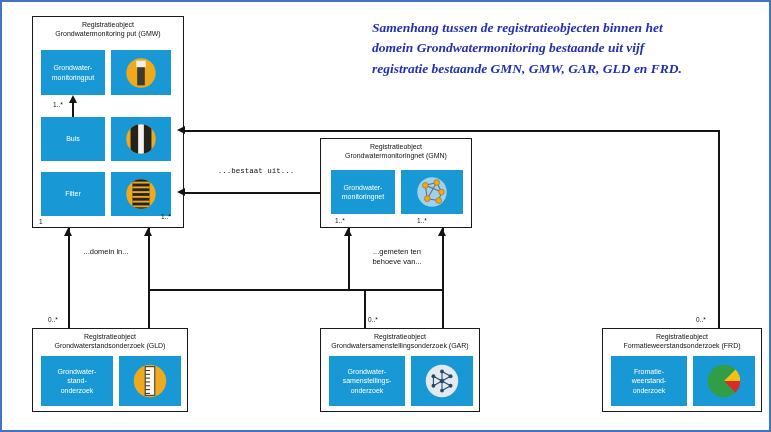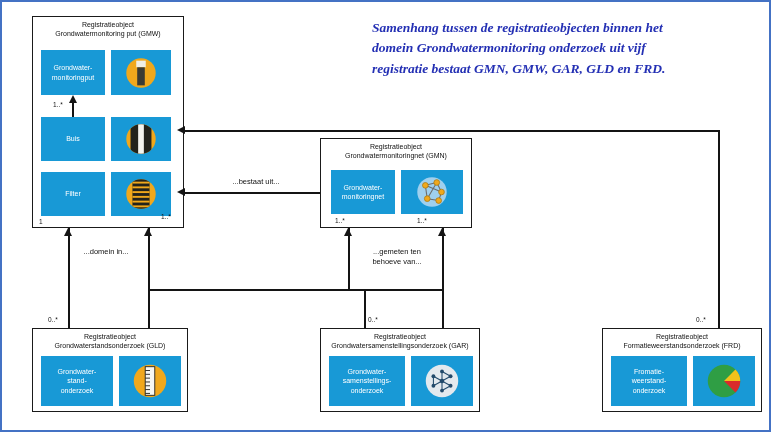--- a/index.html
+++ b/index.html
@@ -19,22 +19,22 @@
   .caption { position:absolute; left:370px; top:16px; width:396px; font-family:"Liberation Serif", serif;
              font-style:italic; font-weight:bold; font-size:13.5px; line-height:1.5; color:#2430b4; }
 </style>
 </head>
 <body>
 
 <div class="frame">
 
   <div class="caption">
     <div>Samenhang tussen de registratieobjecten binnen het</div>
-    <div>domein Grondwatermonitoring onderzoek uit vijf</div>
-    <div>registratie bestaat GMN, GMW, GAR, GLD en FRD.</div>
+    <div>domein Grondwatermonitoring bestaande uit vijf</div>
+    <div>registratie bestaande GMN, GMW, GAR, GLD en FRD.</div>
   </div>
 
   <div class="obox" style="left:30px; top:14px; width:152px; height:212px;">
     <div class="otitle">Registratieobject
 Grondwatermonitoring put (GMW)</div>
 
     <div class="entity" style="left:8px; top:33px; width:64px; height:45px;">Grondwater-
 monitoringput</div>
     <div class="tile" style="left:78px; top:33px; width:60px; height:45px;">
       <svg viewBox="0 0 40 40" width="38" height="38">
@@ -191,21 +191,21 @@
       </svg>
     </div>
   </div>
 
   <div class="hline" style="left:182px; top:128px; width:534px;"></div>
   <div class="vline" style="left:716px; top:128px; height:198px;"></div>
   <div class="arr-left" style="left:175px; top:124px;"></div>
 
   <div class="hline" style="left:182px; top:190px; width:136px;"></div>
   <div class="arr-left" style="left:175px; top:186px;"></div>
-  <div class="rel-label" style="left:208px; top:175px; width:92px;">...bestaat uit...</div>
+  <div class="rel-label" style="left:208px; top:164px; width:92px;font-family:Liberation Mono, monospace;">...bestaat uit...</div>
 
   <div class="vline" style="left:66px; top:226px; height:100px;"></div>
   <div class="arr-up" style="left:62px; top:226px;"></div>
   <div class="vline" style="left:146px; top:226px; height:100px;"></div>
   <div class="arr-up" style="left:142px; top:226px;"></div>
   <div class="rel-label" style="left:70px; top:245px; width:68px;">...domein in...</div>
 
   <div class="hline" style="left:146px; top:287px; width:294px;"></div>
   <div class="vline" style="left:346px; top:226px; height:61px;"></div>
   <div class="arr-up" style="left:342px; top:226px;"></div>

